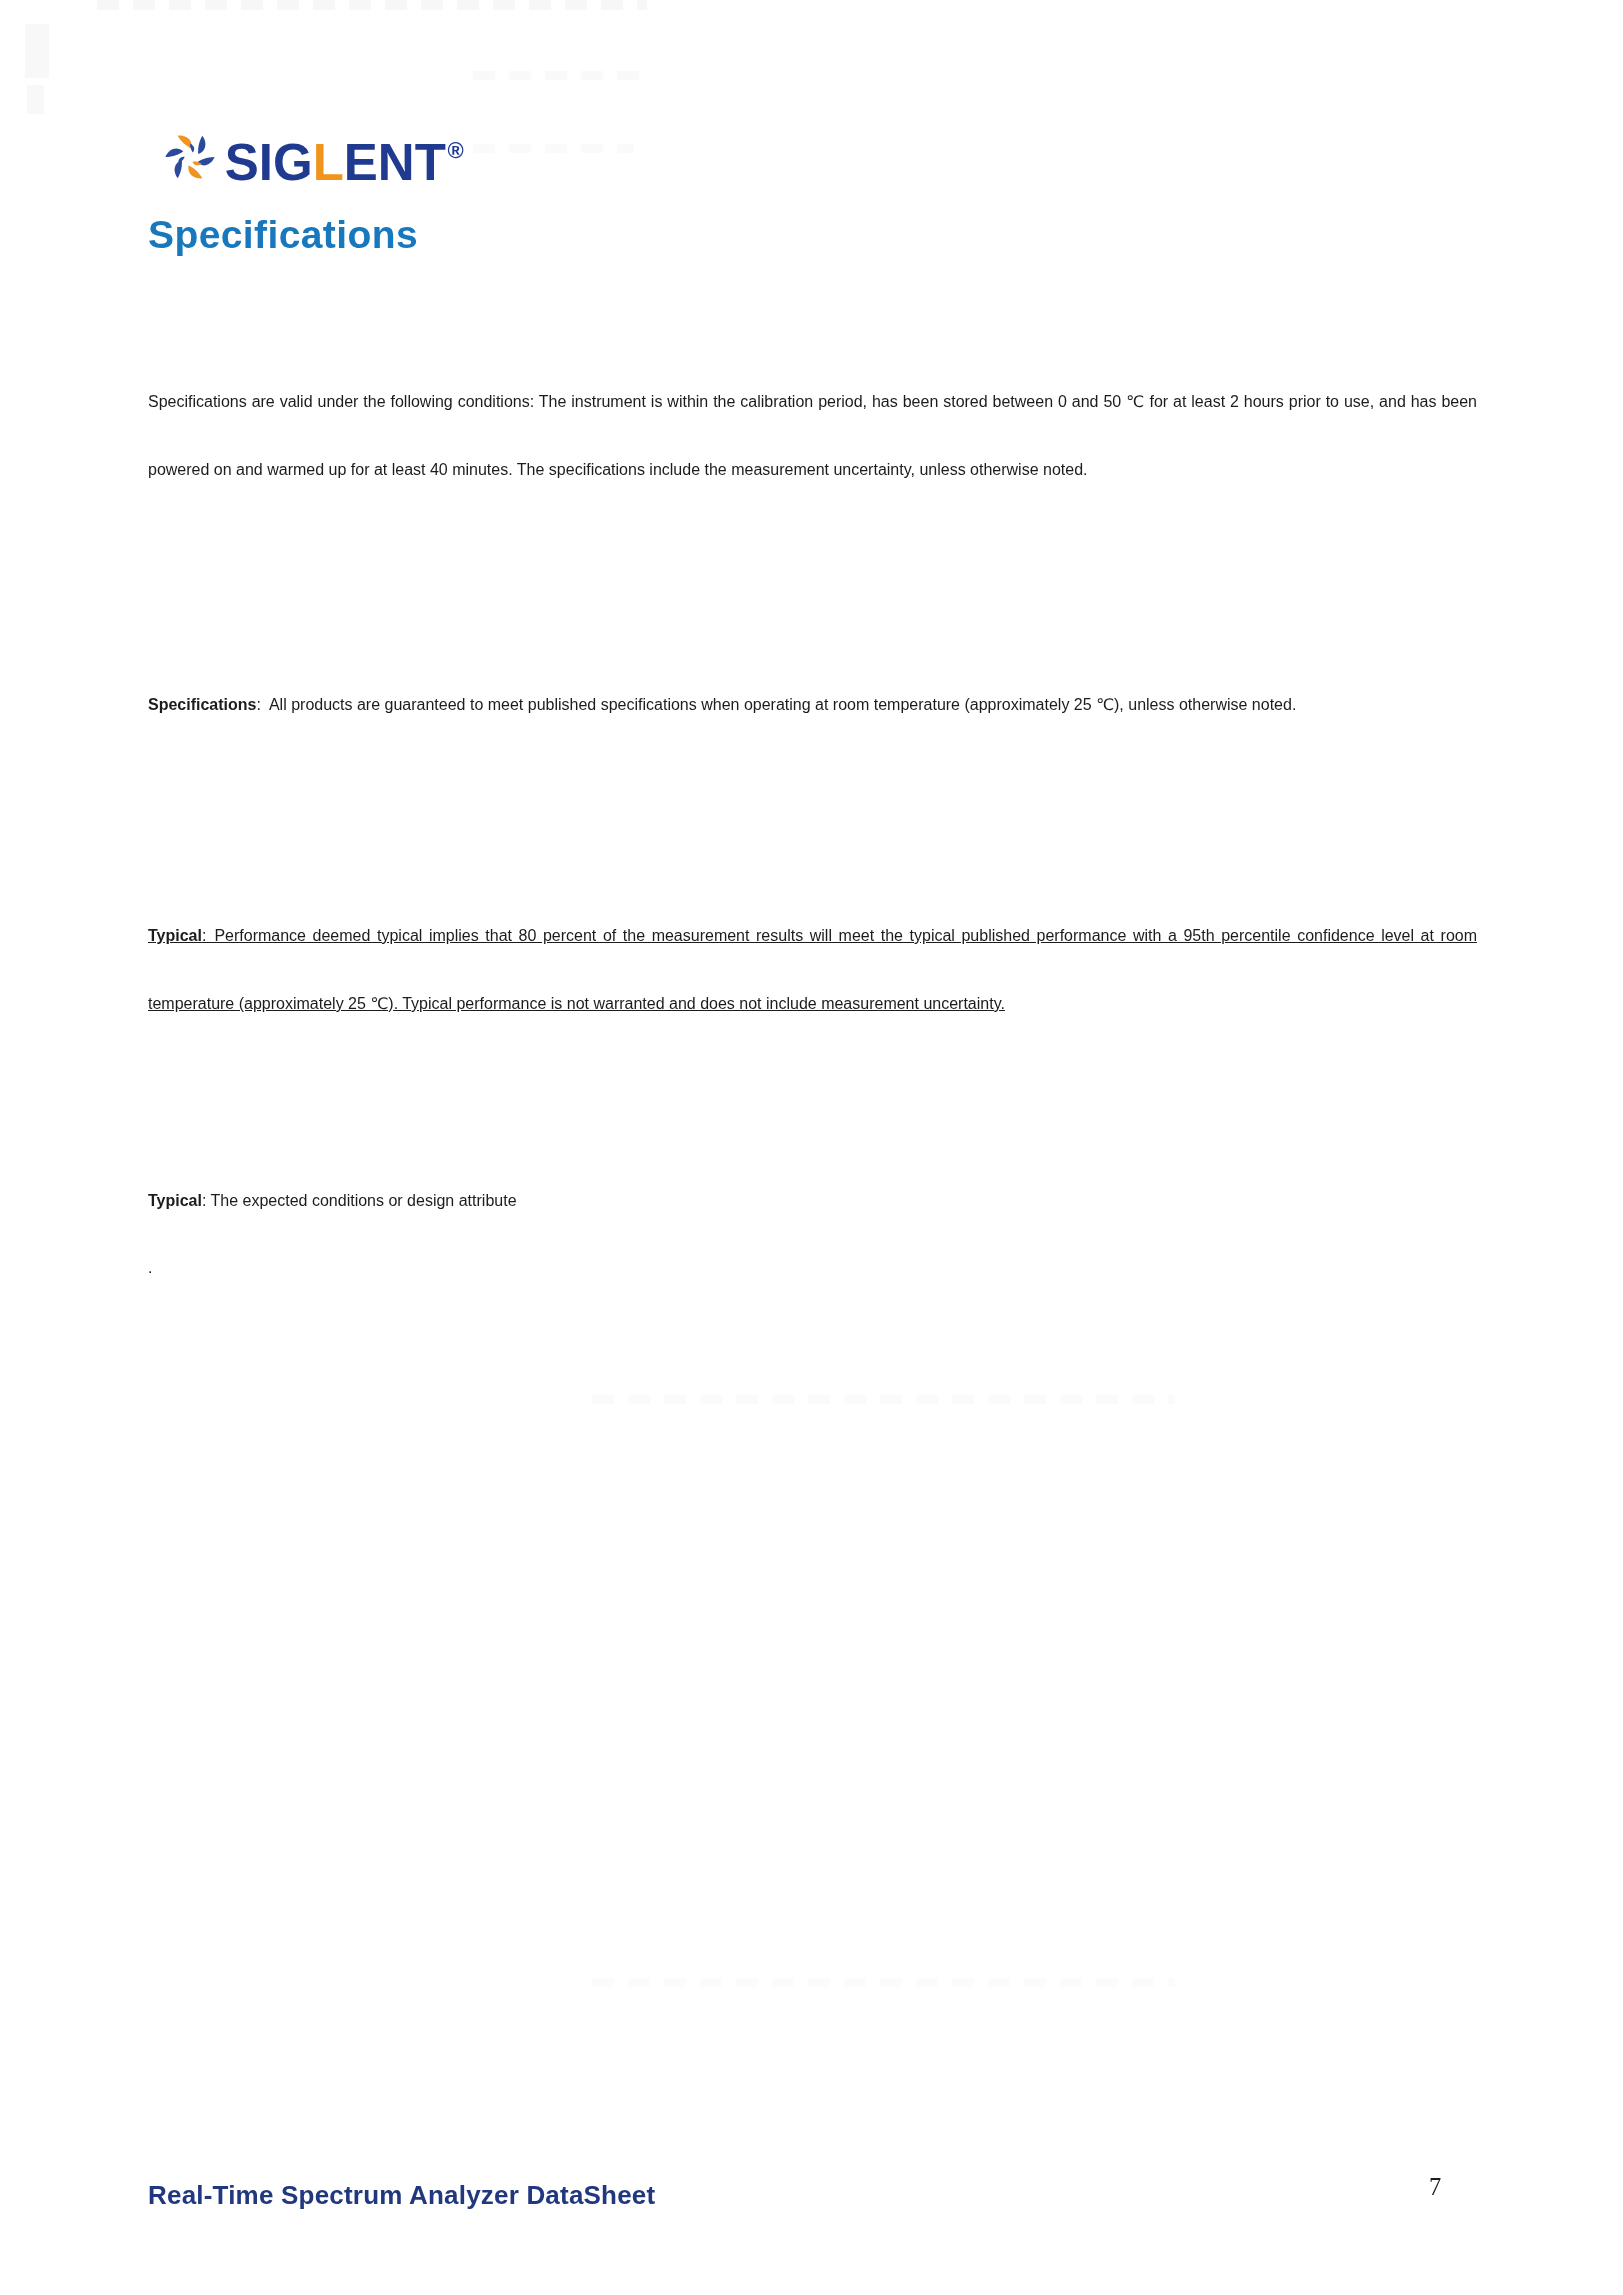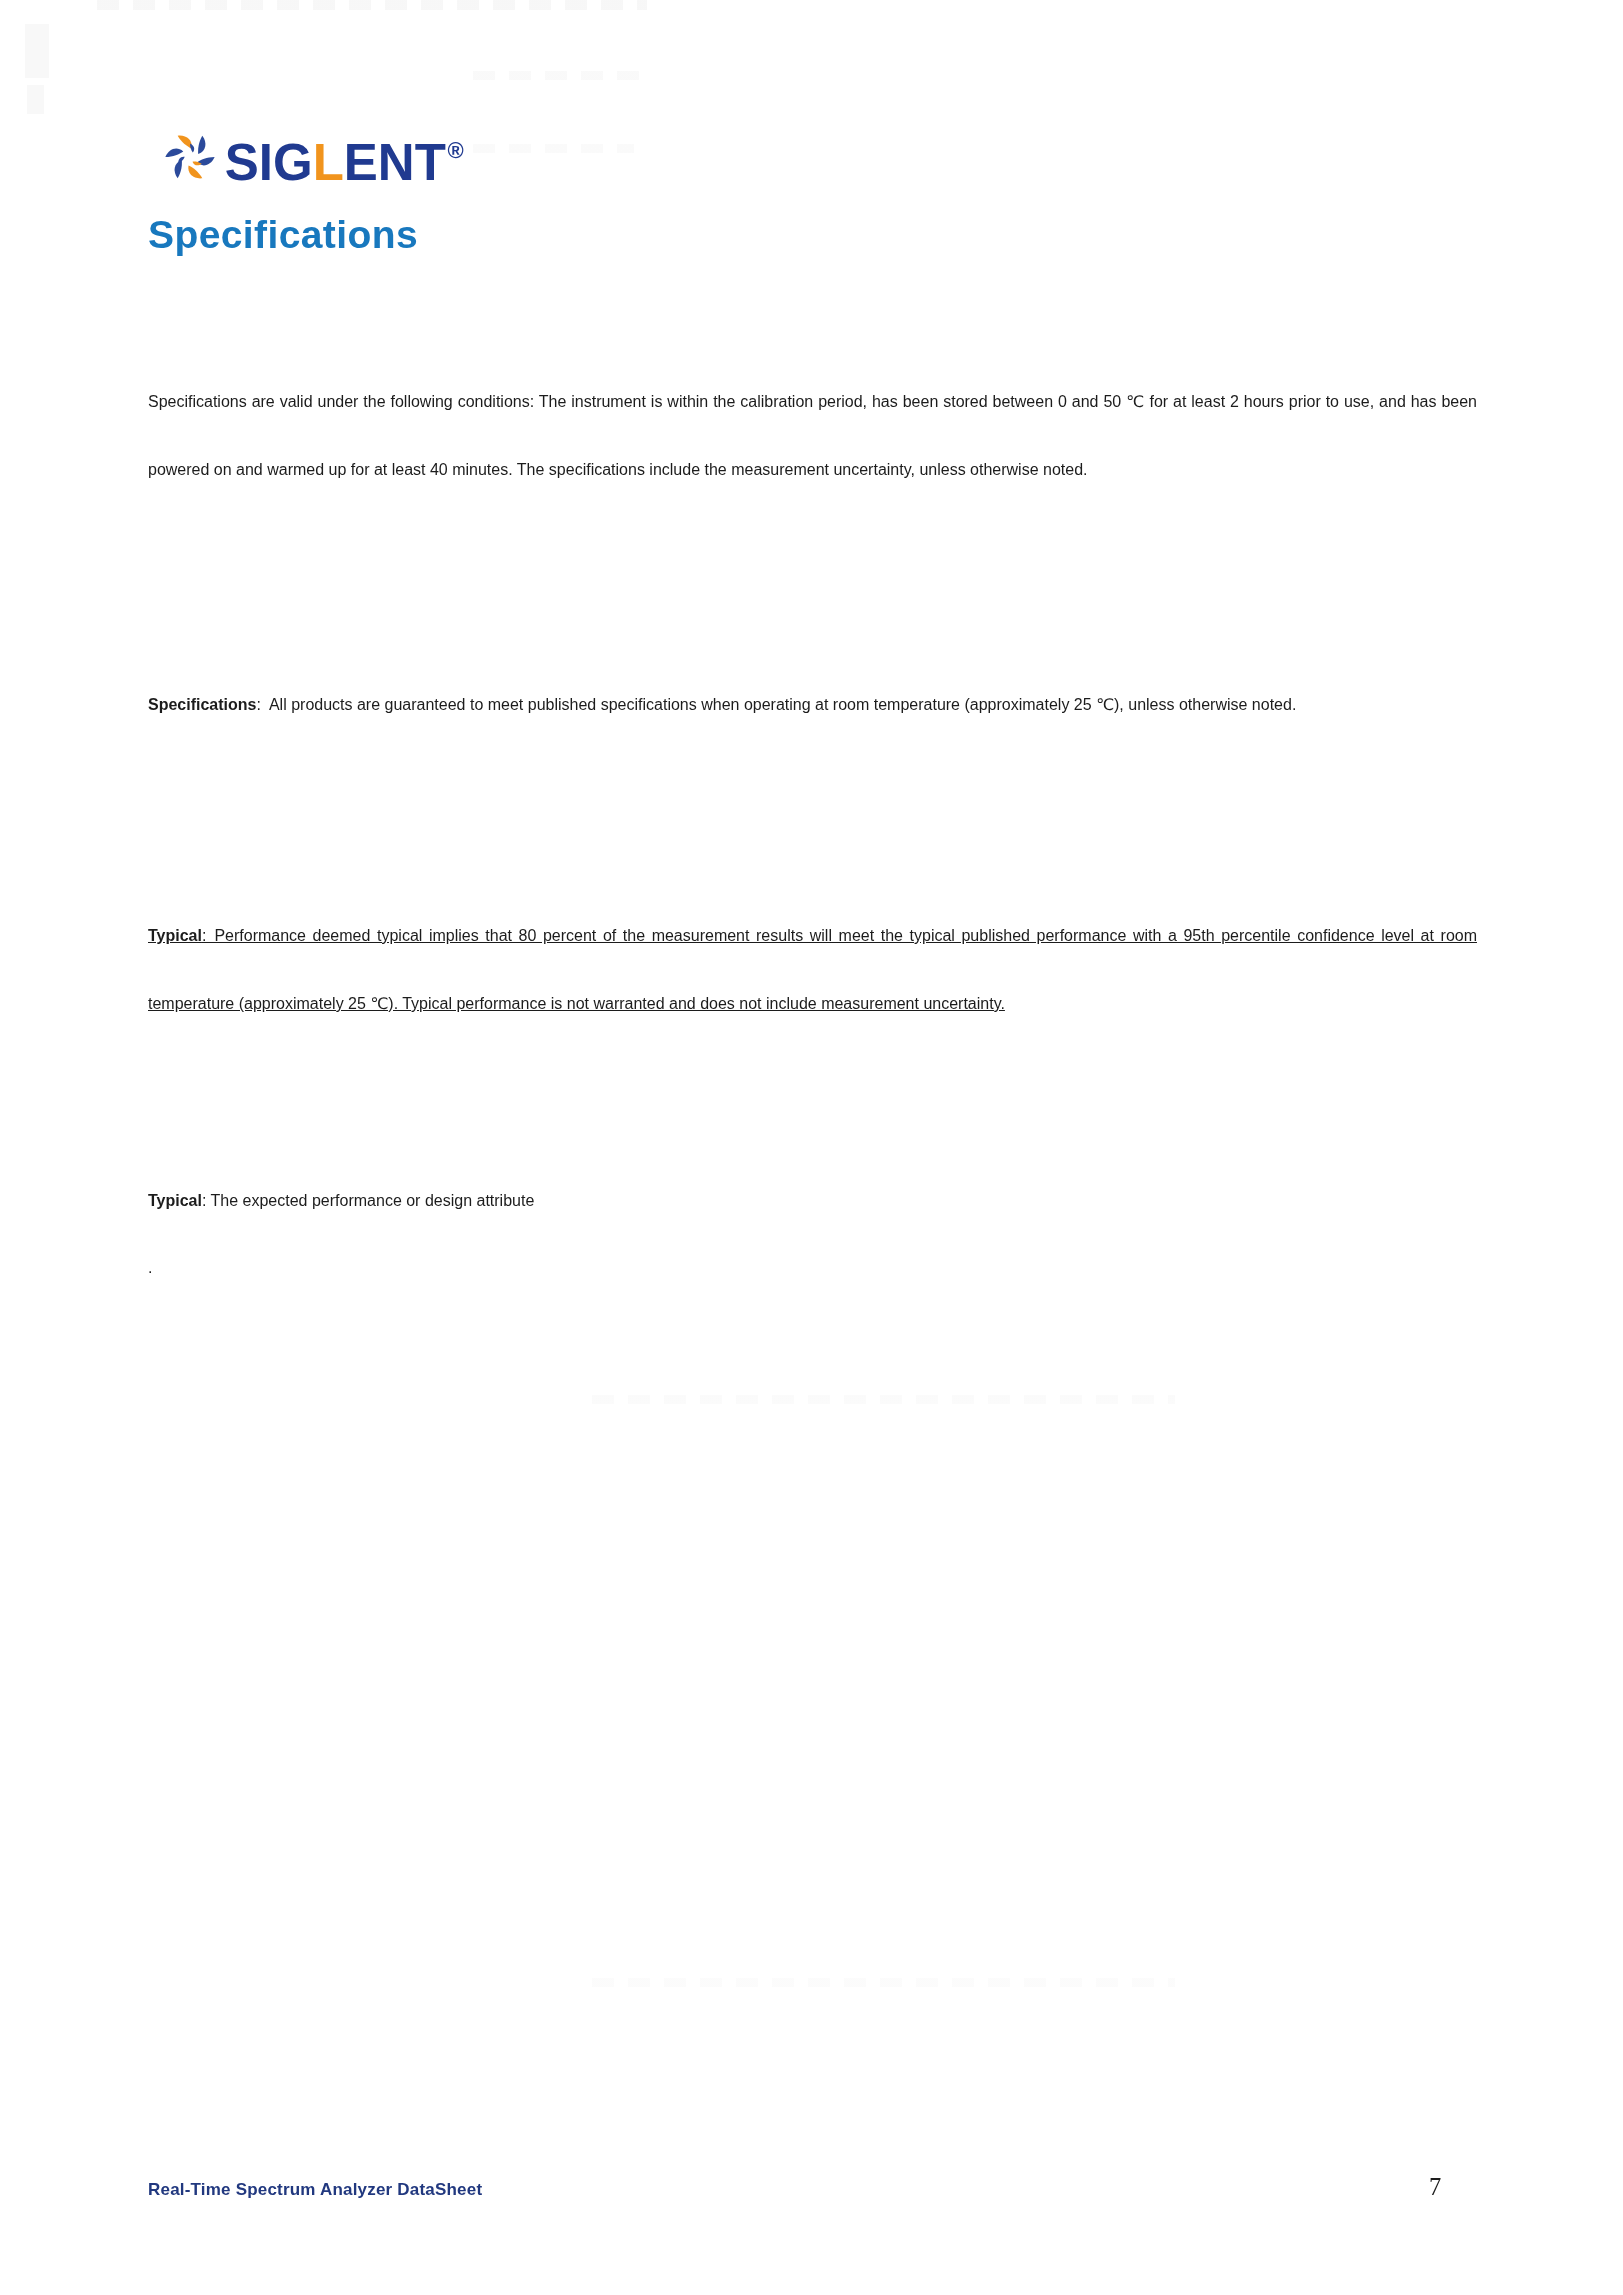--- a/index.html
+++ b/index.html
@@ -82,21 +82,21 @@
   .p2 { top: 671px; }
   .p3 { top: 902px; text-decoration: underline; }
   .p4 { top: 1167px; }
   .p5 { top: 1234px; text-align: left; }
 
   
   .footer-title {
     position: absolute;
     left: 148px;
     top: 2180px;
-    font-size: 17px;
+    font-size: 26px;
     font-weight: bold;
     color: #21387f;
     letter-spacing: 0.2px;
   }
   .footer-page {
     position: absolute;
     left: 1429px;
     top: 2173px;
     font-size: 24.5px;
     font-family: "Liberation Serif", "DejaVu Serif", serif;
@@ -134,21 +134,21 @@
   </div>
 
   <h1 class="heading">Specifications</h1>
 
   <p class="para p1"><span class="lead"></span><span>Specifications are valid under the following conditions: The instrument is within the calibration period, has been stored between 0 and 50 ℃ for at least 2 hours prior to use, and has been powered on and warmed up for at least 40 minutes. The specifications include the measurement uncertainty, unless otherwise noted.</span></p>
 
   <p class="para p2"><span class="lead">Specifications</span><span>: All products are guaranteed to meet published specifications when operating at room temperature (approximately 25 ℃), unless otherwise noted.</span></p>
 
   <p class="para p3"><span class="lead">Typical</span><span>: Performance deemed typical implies that 80 percent of the measurement results will meet the typical published performance with a 95th percentile confidence level at room temperature (approximately 25 ℃). Typical performance is not warranted and does not include measurement uncertainty.</span></p>
 
-  <p class="para p4"><span class="lead">Typical</span><span>: The expected performance or design attribute</span></p>
+  <p class="para p4"><span class="lead">Typical</span><span>: The expected conditions or design attribute</span></p>
 
   <p class="para p5"><span>.</span></p>
 
   <div class="footer-title">Real-Time Spectrum Analyzer DataSheet</div>
   <div class="footer-page">7</div>
 
 </div>
 
 
 </body></html>

